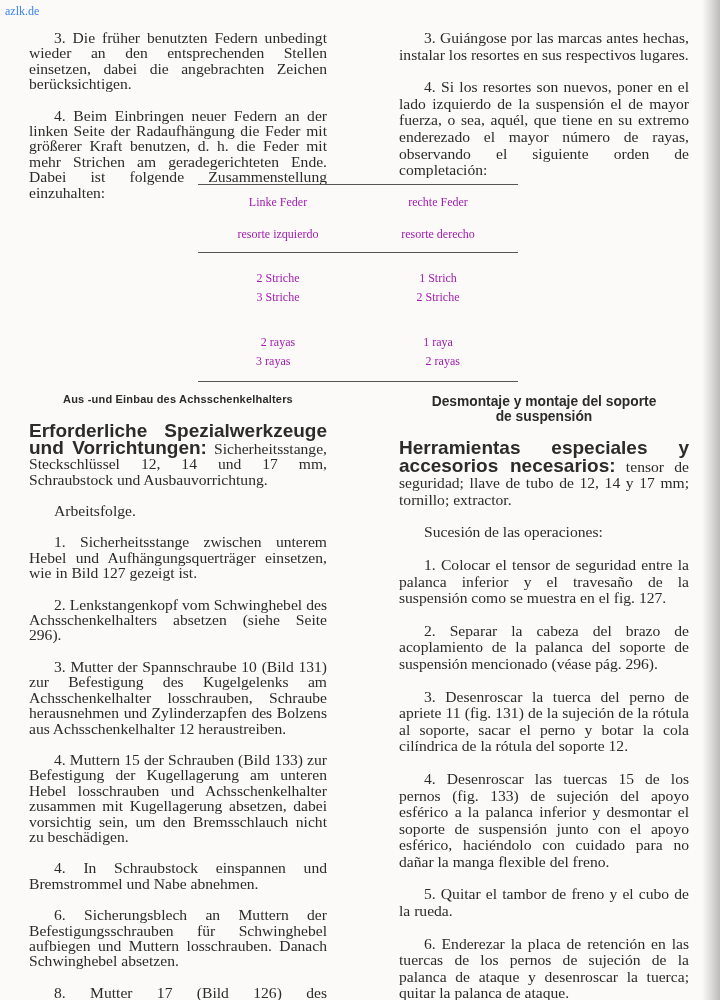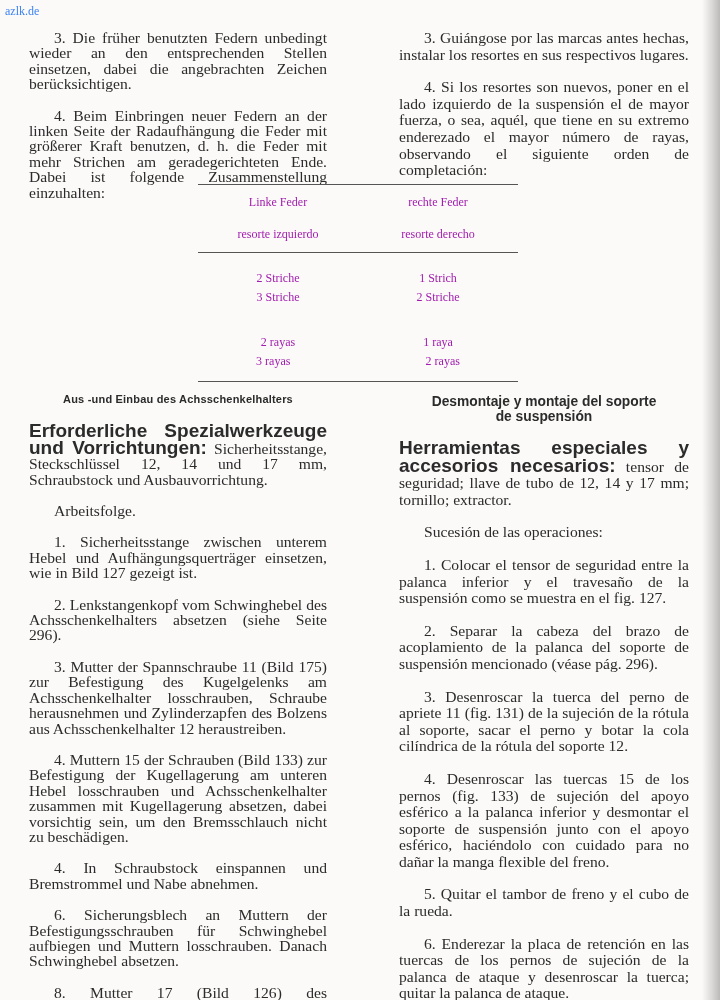--- a/index.html
+++ b/index.html
@@ -94,21 +94,21 @@
   </div>
   <div class="rule"></div>
 </div>
 
 <div class="col left-bottom">
   <div class="head">Aus -und Einbau des Achsschenkelhalters</div>
   <p><span class="sub">Erforderliche Spezialwerkzeuge und Vorrichtungen:</span><span> Sicherheitsstange, Steckschlüssel 12, 14 und 17 mm, Schraubstock und Ausbauvorrichtung.</span></p>
   <p class="ind">Arbeitsfolge.</p>
   <p class="ind">1. Sicherheitsstange zwischen unterem Hebel und Aufhängungsquerträger einsetzen, wie in Bild 127 gezeigt ist.</p>
   <p class="ind">2. Lenkstangenkopf vom Schwinghebel des Achsschenkelhalters absetzen (siehe Seite 296).</p>
-  <p class="ind">3. Mutter der Spannschraube 11 (Bild 175) zur Befestigung des Kugelgelenks am Achsschenkelhalter losschrauben, Schraube herausnehmen und Zylinderzapfen des Bolzens aus Achsschenkelhalter 12 heraustreiben.</p>
+  <p class="ind">3. Mutter der Spannschraube 10 (Bild 131) zur Befestigung des Kugelgelenks am Achsschenkelhalter losschrauben, Schraube herausnehmen und Zylinderzapfen des Bolzens aus Achsschenkelhalter 12 heraustreiben.</p>
   <p class="ind">4. Muttern 15 der Schrauben (Bild 133) zur Befestigung der Kugellagerung am unteren Hebel losschrauben und Achsschenkelhalter zusammen mit Kugellagerung absetzen, dabei vorsichtig sein, um den Bremsschlauch nicht zu beschädigen.</p>
   <p class="ind">4. In Schraubstock einspannen und Bremstrommel und Nabe abnehmen.</p>
   <p class="ind">6. Sicherungsblech an Muttern der Befestigungsschrauben für Schwinghebel aufbiegen und Muttern losschrauben. Danach Schwinghebel absetzen.</p>
   <p class="ind">8. Mutter 17 (Bild 126) des Kugellagerungsbolzens entsplinten und abschrauben. Bolzenkegel mit Ausbauvorrichtung (Bild 134) von der Stelle rücken oder mit einem Hammer mehrmals kräftig an die Seitenfläche des Achsschenkelhalterauges schlagen, dabei an die</p>
 </div>
 
 <div class="col right-bottom">
   <div class="head">
     <div>Desmontaje y montaje del soporte</div>
     <div>de suspensión</div>

